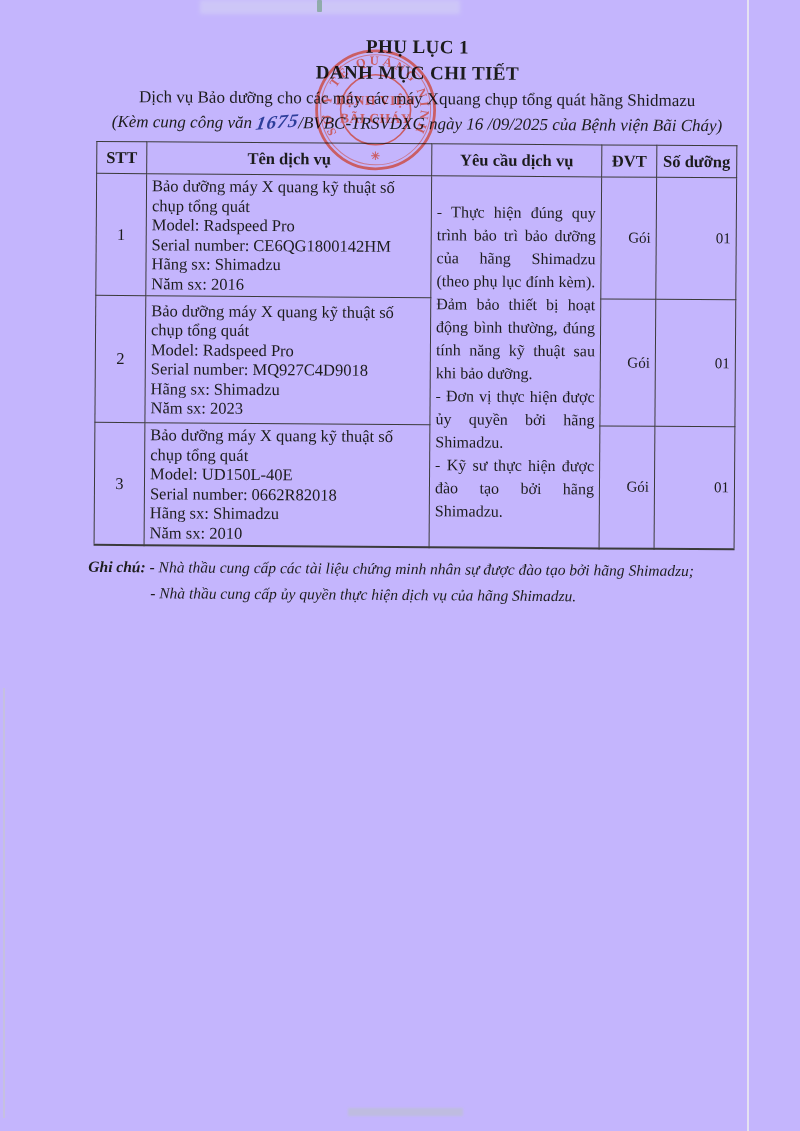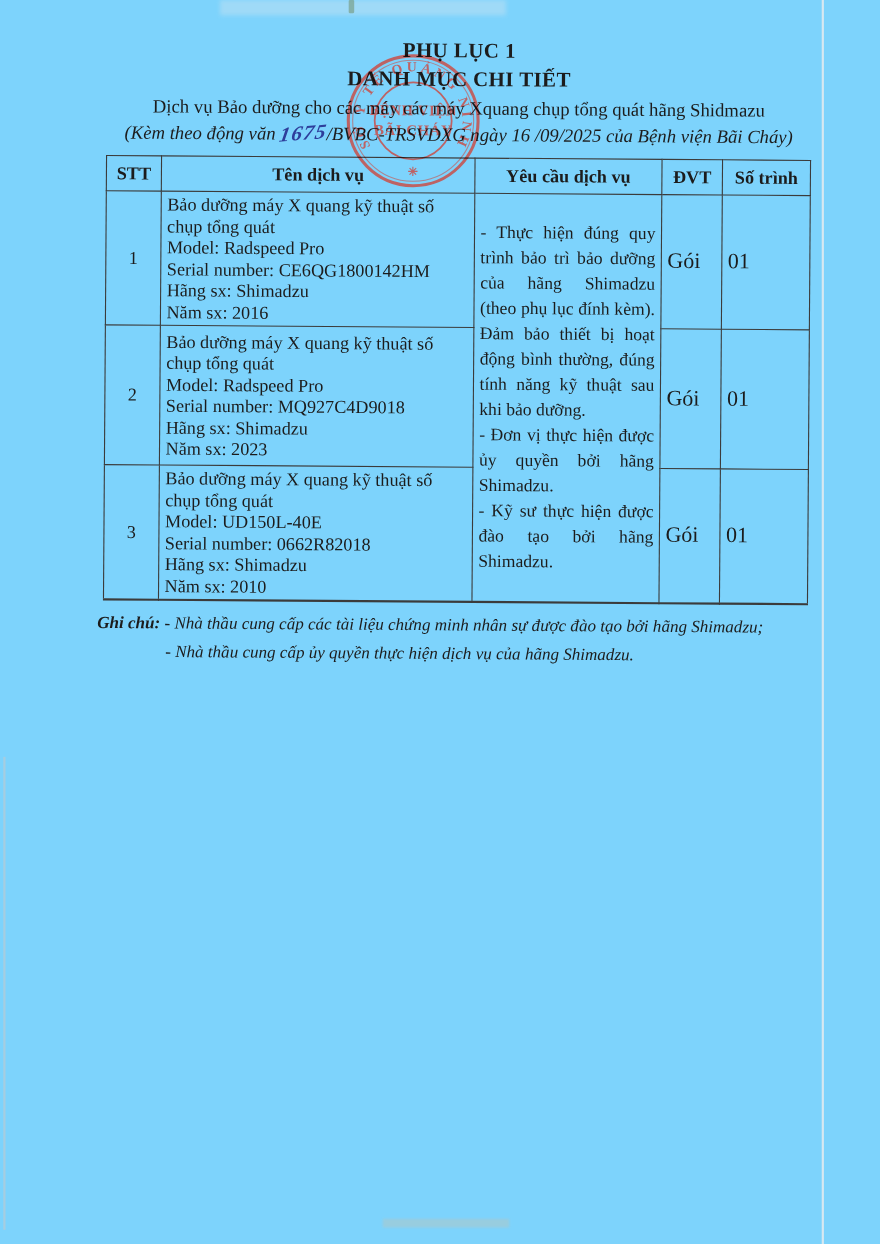--- a/index.html
+++ b/index.html
@@ -10,21 +10,21 @@
   }
   html,body{margin:0;padding:0;}
   body{
     width:800px;height:1131px;
     background:#ffffff;
     font-family:"Liberation Serif","DejaVu Serif",serif;
     color:var(--ink-black);
     overflow:hidden;
     position:relative;
   }
-  .page{position:absolute;inset:0;background:#7dd3fc;}
+  .page{position:absolute;inset:0;background:#c4b5fd;}
   .doc{position:absolute;inset:0;transform:rotate(0.4deg);transform-origin:400px 340px;}
 
   
   .heading{position:absolute;left:88px;top:34px;width:655px;text-align:center;}
   .title1{font-size:19px;font-weight:bold;line-height:26px;letter-spacing:.4px;}
   .title2{font-size:19px;font-weight:bold;line-height:26px;letter-spacing:.4px;}
   .subtitle{font-size:17px;line-height:25px;}
   .refline{font-size:17px;font-style:italic;line-height:24px;}
   .handnum{
     color:var(--handwriting-blue);
@@ -54,21 +54,21 @@
     padding:2px 5px;vertical-align:middle;
     overflow:hidden;
   }
   .tbl{border-bottom:2.5px solid var(--table-border);}
   .tbl th{font-size:16.5px;font-weight:bold;text-align:center;padding:4px 2px;}
   .cell-stt{text-align:center;font-size:16.5px;}
   .cell-svc{vertical-align:top;padding:2px 4px 2px 6px;}
   .cell-svc div{font-size:16.5px;line-height:19.5px;}
   .cell-req{padding:4px 8px;}
   .cell-req p{margin:0;font-size:16px;line-height:23px;text-align:justify;}
-  .cell-unit,.cell-qty{text-align:left;font-size:20px;}
+  .cell-unit,.cell-qty{text-align:right;font-size:15px;}
 
   
   .notes{position:absolute;left:90px;top:556px;width:650px;font-style:italic;font-size:15.5px;line-height:26px;}
   .notes .lbl{font-weight:bold;}
   .notes .second{padding-left:62px;}
 
   
   .art{position:absolute;pointer-events:none;}
   .art-top-mark{left:317px;top:0;width:5px;height:12px;background:#7ba391;opacity:.75;border-radius:1px;}
   .art-bottom-mark{left:348px;top:1108px;width:115px;height:8px;background:#b9c6bd;opacity:.45;filter:blur(1px);}
@@ -87,21 +87,21 @@
   <div class="art art-left-edge"></div>
   <div class="art art-crease"></div>
 
   <div class="doc">
 
     <div class="heading">
       <div class="title1">PHỤ LỤC 1</div>
       <div class="title2">DANH MỤC CHI TIẾT</div>
       <div class="subtitle">Dịch vụ Bảo dưỡng cho các máy các máy Xquang chụp tổng quát hãng Shidmazu</div>
       <div class="refline">
-        <span>(Kèm theo động văn </span><span class="handnum">1675</span><span>/BVBC-TRSVDXG ngày 16 /09/2025 của Bệnh viện Bãi Cháy)</span>
+        <span>(Kèm cung công văn </span><span class="handnum">1675</span><span>/BVBC-TRSVDXG ngày 16 /09/2025 của Bệnh viện Bãi Cháy)</span>
       </div>
     </div>
 
     <svg class="stamp" viewBox="-82 -82 164 164">
       <circle r="59" stroke-width="2.8"></circle>
       <circle r="55" stroke-width="1" opacity=".7"></circle>
       <circle r="35" stroke-width="1.6"></circle>
       <path id="ringPath" d="M -36.9 25.8 A 45 45 0 1 1 36.9 25.8" fill="none" stroke="none"></path>
       <text class="ringtext">
         <textPath href="#ringPath" startOffset="50%" text-anchor="middle">SỞ Y TẾ QUẢNG NINH</textPath>
@@ -118,21 +118,21 @@
           <col style="width:170px">
           <col style="width:55px">
           <col style="width:80px">
       </colgroup>
       <thead>
         <tr style="height:32px">
           <th>STT</th>
           <th>Tên dịch vụ</th>
           <th>Yêu cầu dịch vụ</th>
           <th>ĐVT</th>
-          <th>Số trình</th>
+          <th>Số dưỡng</th>
         </tr>
       </thead>
       <tbody>
         <tr style="height:118px">
           <td class="cell-stt">1</td>
           <td class="cell-svc">
             <div>Bảo dưỡng máy X quang kỹ thuật số chụp tổng quát</div>
             <div>Model: Radspeed Pro</div>
             <div>Serial number: CE6QG1800142HM</div>
             <div>Hãng sx: Shimadzu</div>

